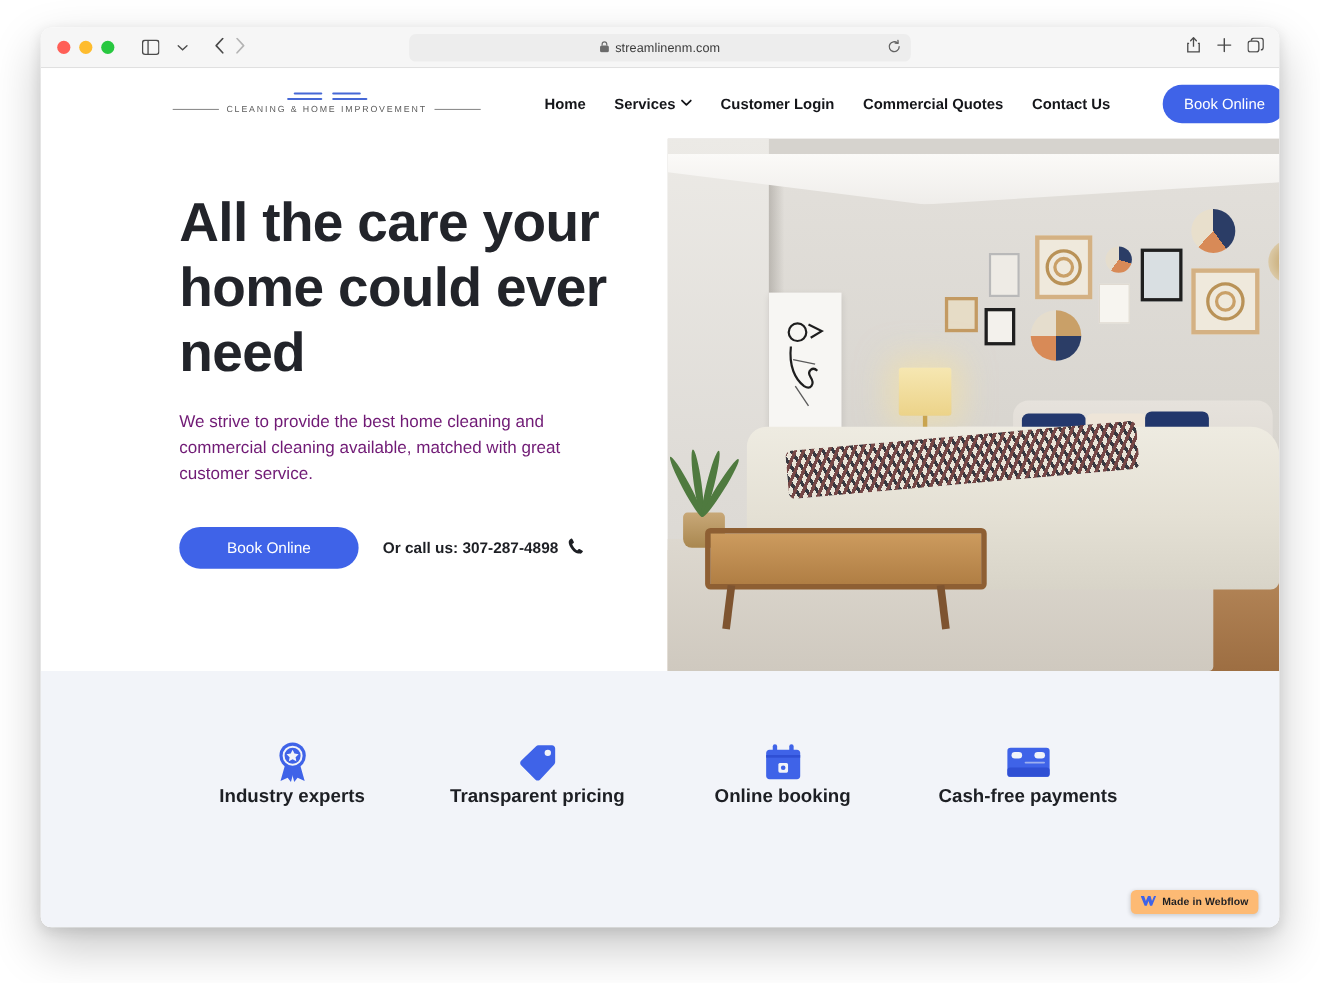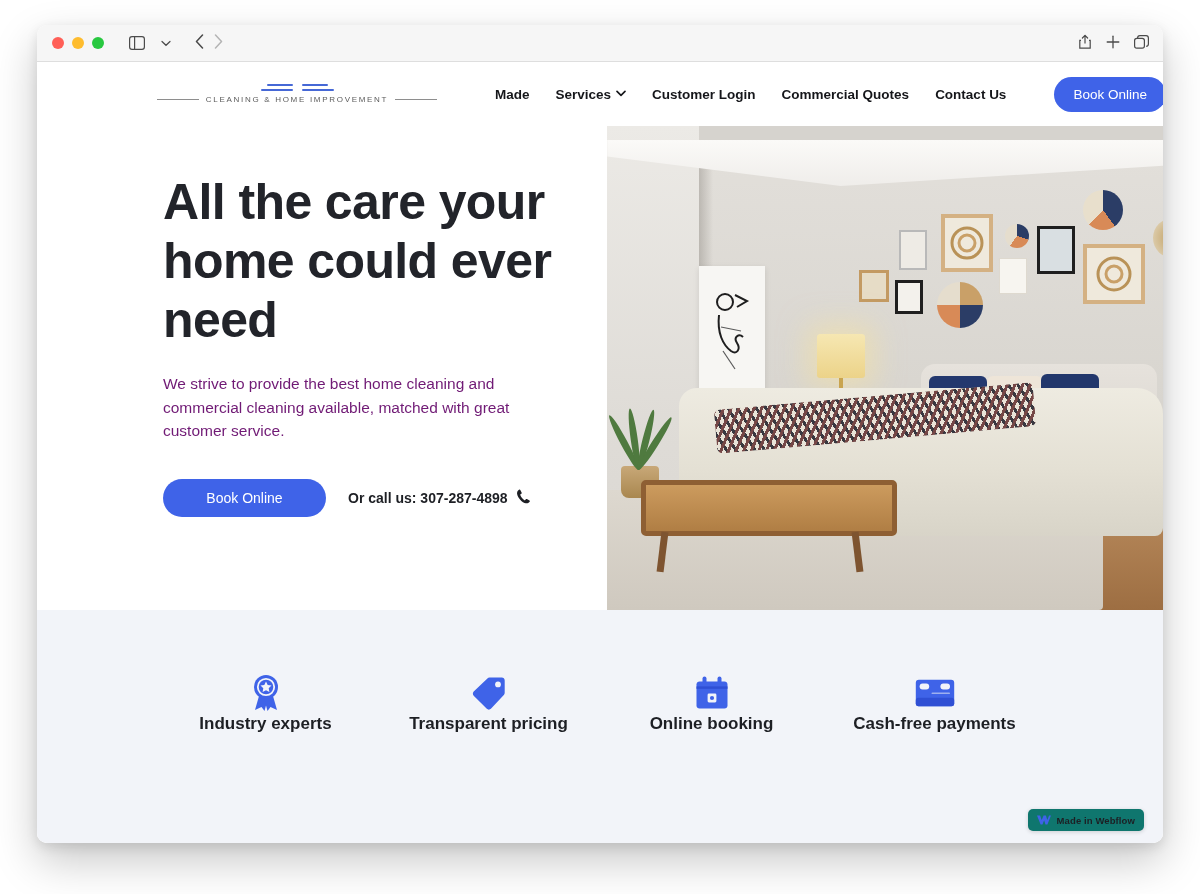--- a/index.html
+++ b/index.html
@@ -256,21 +256,21 @@
     gap: 0;
   }
   .feature { width: 223px; text-align: center; }
   .feature .ficon { height: 42px; display: flex; align-items: center; justify-content: center; }
   .feature .flabel {
     font-size: 17px; font-weight: bold; color: #1d1f24;
   }
 
   .wf-badge {
     position: absolute; right: 19px; bottom: 12px;
-    background: #0f766e; border-radius: 5px;
+    background: #fdba74; border-radius: 5px;
     box-shadow: 0 1px 4px rgba(0,0,0,.16);
     height: 22px; padding: 0 9px;
     display: flex; align-items: center; gap: 6px;
   }
   .wf-badge .wf-text { font-size: 9.5px; font-weight: bold; color: #1d1f24; letter-spacing: .1px; }
 </style>
 </head>
 <body>
 
 <div class="window">
@@ -302,20 +302,35 @@
             <polyline points="7.5,1 1.5,7.5 7.5,14" fill="none" stroke="#4a4a4a" stroke-width="1.5" stroke-linecap="round" stroke-linejoin="round"></polyline>
           </svg>
       </span>
       <span class="arrow fwd">
         <svg width="9" height="15" viewBox="0 0 9 15">
             <polyline points="1.5,1 7.5,7.5 1.5,14" fill="none" stroke="#b4b4b4" stroke-width="1.5" stroke-linecap="round" stroke-linejoin="round"></polyline>
           </svg>
       </span>
     </div>
 
+    <div class="urlbar">
+      <span class="lock">
+        <svg width="9" height="11" viewBox="0 0 9 11">
+            <rect x="0.5" y="4.4" width="8" height="6.1" rx="1.4" fill="#6b6b6b"></rect>
+            <path d="M2.4 4.4V3.1a2.1 2.1 0 0 1 4.2 0v1.3" fill="none" stroke="#6b6b6b" stroke-width="1.1"></path>
+          </svg>
+      </span>
+      <span class="url">streamlinenm.com</span>
+      <span class="reload">
+        <svg width="12" height="13" viewBox="0 0 12 13">
+            <path d="M10.4 6.4a4.5 4.5 0 1 1-1.5-3.3" fill="none" stroke="#636363" stroke-width="1.2" stroke-linecap="round"></path>
+            <polyline points="9.3,0.6 9.5,3.3 6.8,3.2" fill="none" stroke="#636363" stroke-width="1.2" stroke-linecap="round" stroke-linejoin="round"></polyline>
+          </svg>
+      </span>
+    </div>
 
     <div class="tb-right">
       <span>
         <svg width="14" height="16" viewBox="0 0 14 16">
             <path d="M3 6.4H1.8v7.8h10.4V6.4H11" fill="none" stroke="#4b4b4b" stroke-width="1.2"></path>
             <line x1="7" y1="1.4" x2="7" y2="9.6" stroke="#4b4b4b" stroke-width="1.2"></line>
             <polyline points="4.4,4 7,1.3 9.6,4" fill="none" stroke="#4b4b4b" stroke-width="1.2" stroke-linecap="round" stroke-linejoin="round"></polyline>
           </svg>
       </span>
       <span>
@@ -350,21 +365,21 @@
         </div>
         <div class="logo-row2">
           <span class="rule"></span>
           <span class="logo-sub">CLEANING &amp; HOME IMPROVEMENT</span>
           <span class="rule"></span>
         </div>
       </div>
 
       <nav class="navlinks">
         <a class="navlink">
-            <span>Made</span>
+            <span>Home</span>
           </a>
         <a class="navlink">
           <span>Services</span>
           <span class="chev">
             <svg width="10" height="7" viewBox="0 0 10 7">
                 <polyline points="1,1.4 5,5.4 9,1.4" fill="none" stroke="#15161a" stroke-width="1.6" stroke-linecap="round" stroke-linejoin="round"></polyline>
               </svg>
           </span>
         </a>
         <a class="navlink">

